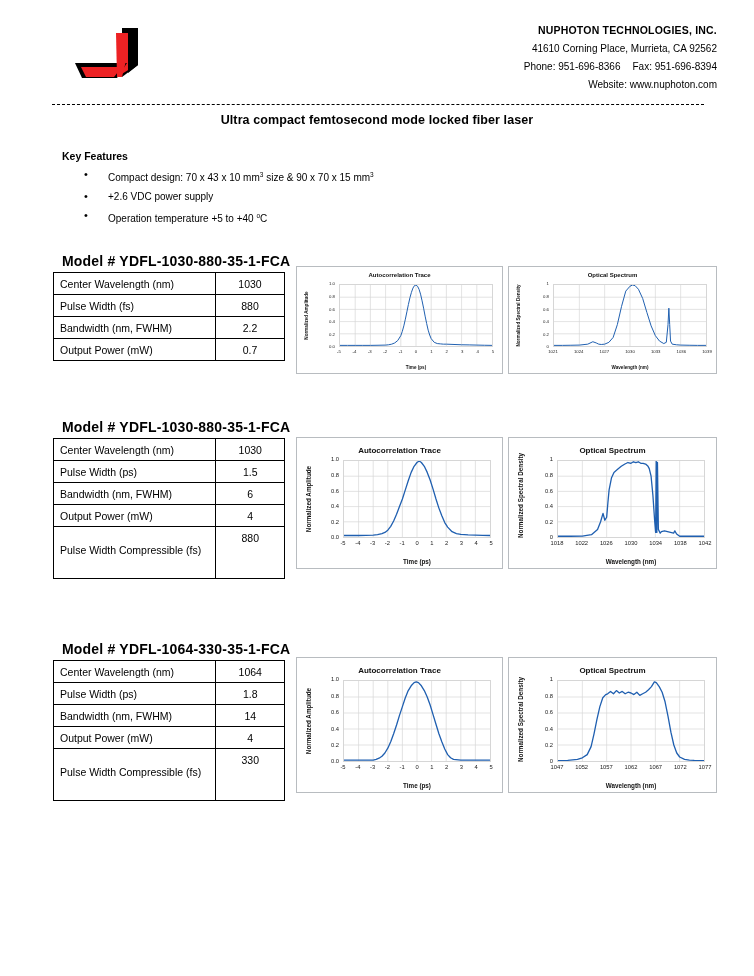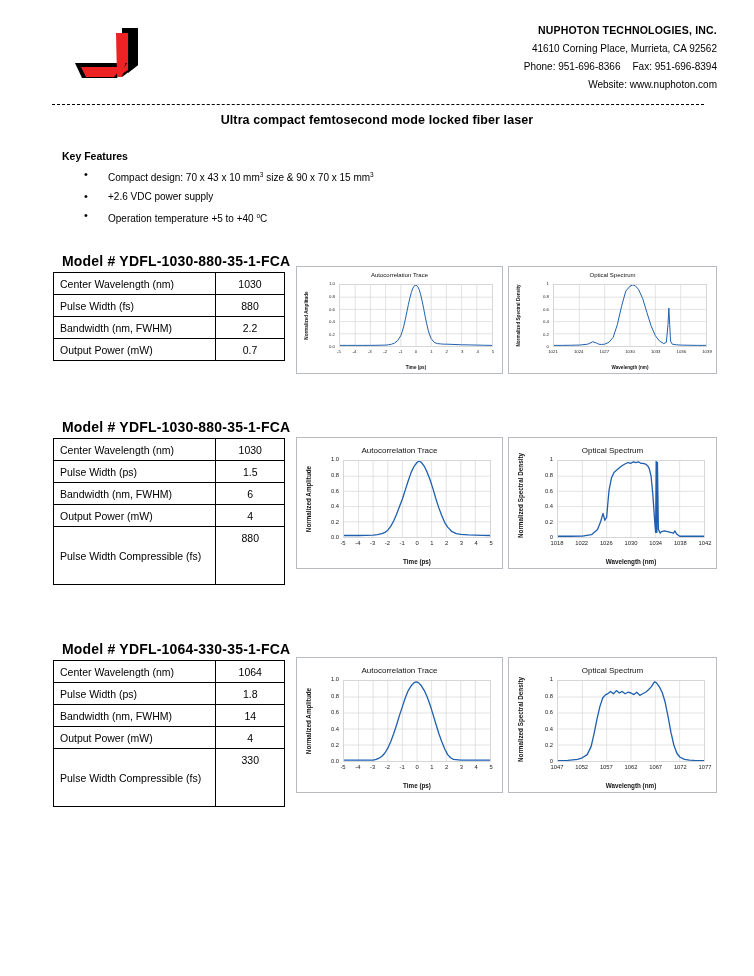--- a/index.html
+++ b/index.html
@@ -39,27 +39,27 @@
   sup{font-size:6.5px;vertical-align:super;}
 
   
   .block{position:absolute;left:0;width:754px;}
   .model-h{position:absolute;font-size:14px;font-weight:bold;letter-spacing:.2px;}
 
   table.spec{position:absolute;border-collapse:collapse;width:232px;}
   table.spec td{border:1.1px solid #000;font-size:10.5px;padding:4px 6px;height:13px;}
   table.spec td.lbl{width:172px;text-align:left;}
   table.spec td.val{width:64px;text-align:center;}
-  table.spec td.two{height:32px;vertical-align:top;padding-top:21px;line-height:17px;}
+  table.spec td.two{height:32px;vertical-align:top;padding-top:15px;line-height:17px;}
   table.spec td.two-v{vertical-align:top;padding-top:5px;}
 
   
   .chart-box{position:absolute;border:1px solid #b8bcc0;background:#ffffff;box-sizing:border-box;}
   .chart-inner{position:relative;width:100%;height:100%;}
-  .ch-title{position:absolute;left:0;right:0;text-align:center;font-weight:normal;color:#111;}
+  .ch-title{position:absolute;left:0;right:0;text-align:center;font-weight:bold;color:#111;}
   .ylab{position:absolute;transform-origin:0 0;transform:rotate(-90deg);
         font-weight:bold;color:#111;white-space:nowrap;}
   .xlab{position:absolute;left:0;right:0;text-align:center;font-weight:bold;color:#111;}
   .plot{position:absolute;box-sizing:border-box;border:1px solid #d6d6d6;overflow:hidden;}
   .plot svg{display:block;width:100%;height:100%;}
   .ytick{position:absolute;text-align:right;color:#222;white-space:nowrap;}
   .xtick{position:absolute;text-align:center;color:#222;white-space:nowrap;}
 </style>
 </head>
 <body>

